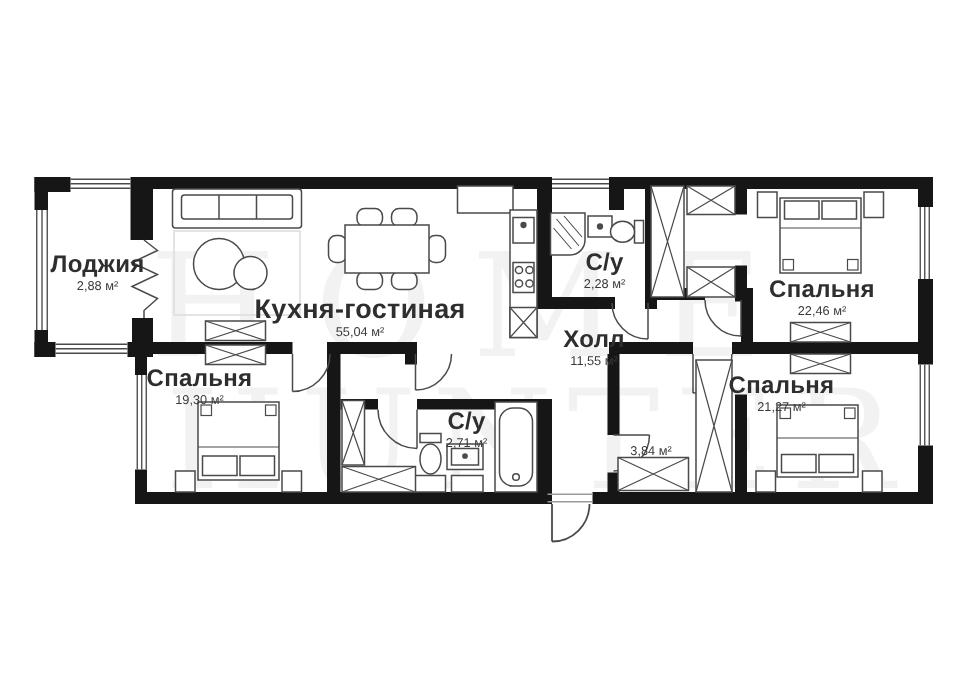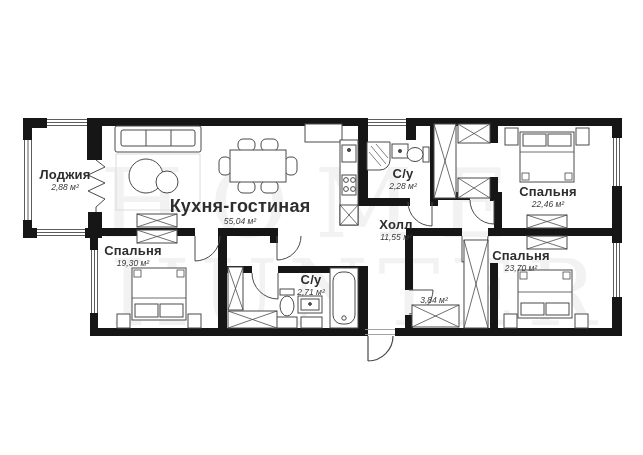--- a/index.html
+++ b/index.html
@@ -5,23 +5,23 @@
   html,body{margin:0;padding:0;background:#ffffff;}
   #stage{
     position:relative;width:643px;height:455px;background:#ffffff;overflow:hidden;
     font-family:"Liberation Sans", sans-serif;
   }
   svg{position:absolute;left:0;top:0;}
   .room-label{
     position:absolute;transform:translateX(-50%);text-align:center;
     color:#2e2e2e;line-height:1.15;white-space:nowrap;z-index:3;
   }
-  .rname{font-size:13px;font-weight:600;letter-spacing:.2px;}
+  .rname{font-size:16px;font-weight:600;letter-spacing:.2px;}
   .rname.big{font-size:18px;}
-  .rarea{font-size:8.5px;font-weight:400;color:#3a3a3a;font-style:italic;}
+  .rarea{font-size:8.5px;font-weight:400;color:#3a3a3a;}
   .wm{
     position:absolute;color:rgba(0,0,0,0.05);font-family:"DejaVu Serif", serif;
     font-weight:400;z-index:1;white-space:nowrap;user-select:none;
   }
   #wm1{left:100px;top:148px;font-size:96px;letter-spacing:26px;}
   #wm2{left:110px;top:240px;font-size:92px;letter-spacing:10px;}
 </style>
 </head>
 <body>
 
@@ -303,16 +303,16 @@
     <div class="rarea">3,84 м²</div>
   </div>
 
   <div class="room-label" style="left:548px;top:185px">
     <div class="rname">Спальня</div>
     <div class="rarea">22,46 м²</div>
   </div>
 
   <div class="room-label" style="left:521px;top:249px">
     <div class="rname">Спальня</div>
-    <div class="rarea">23,70 м²</div>
+    <div class="rarea">21,27 м²</div>
   </div>
 
 </div>
 
 </body></html>

